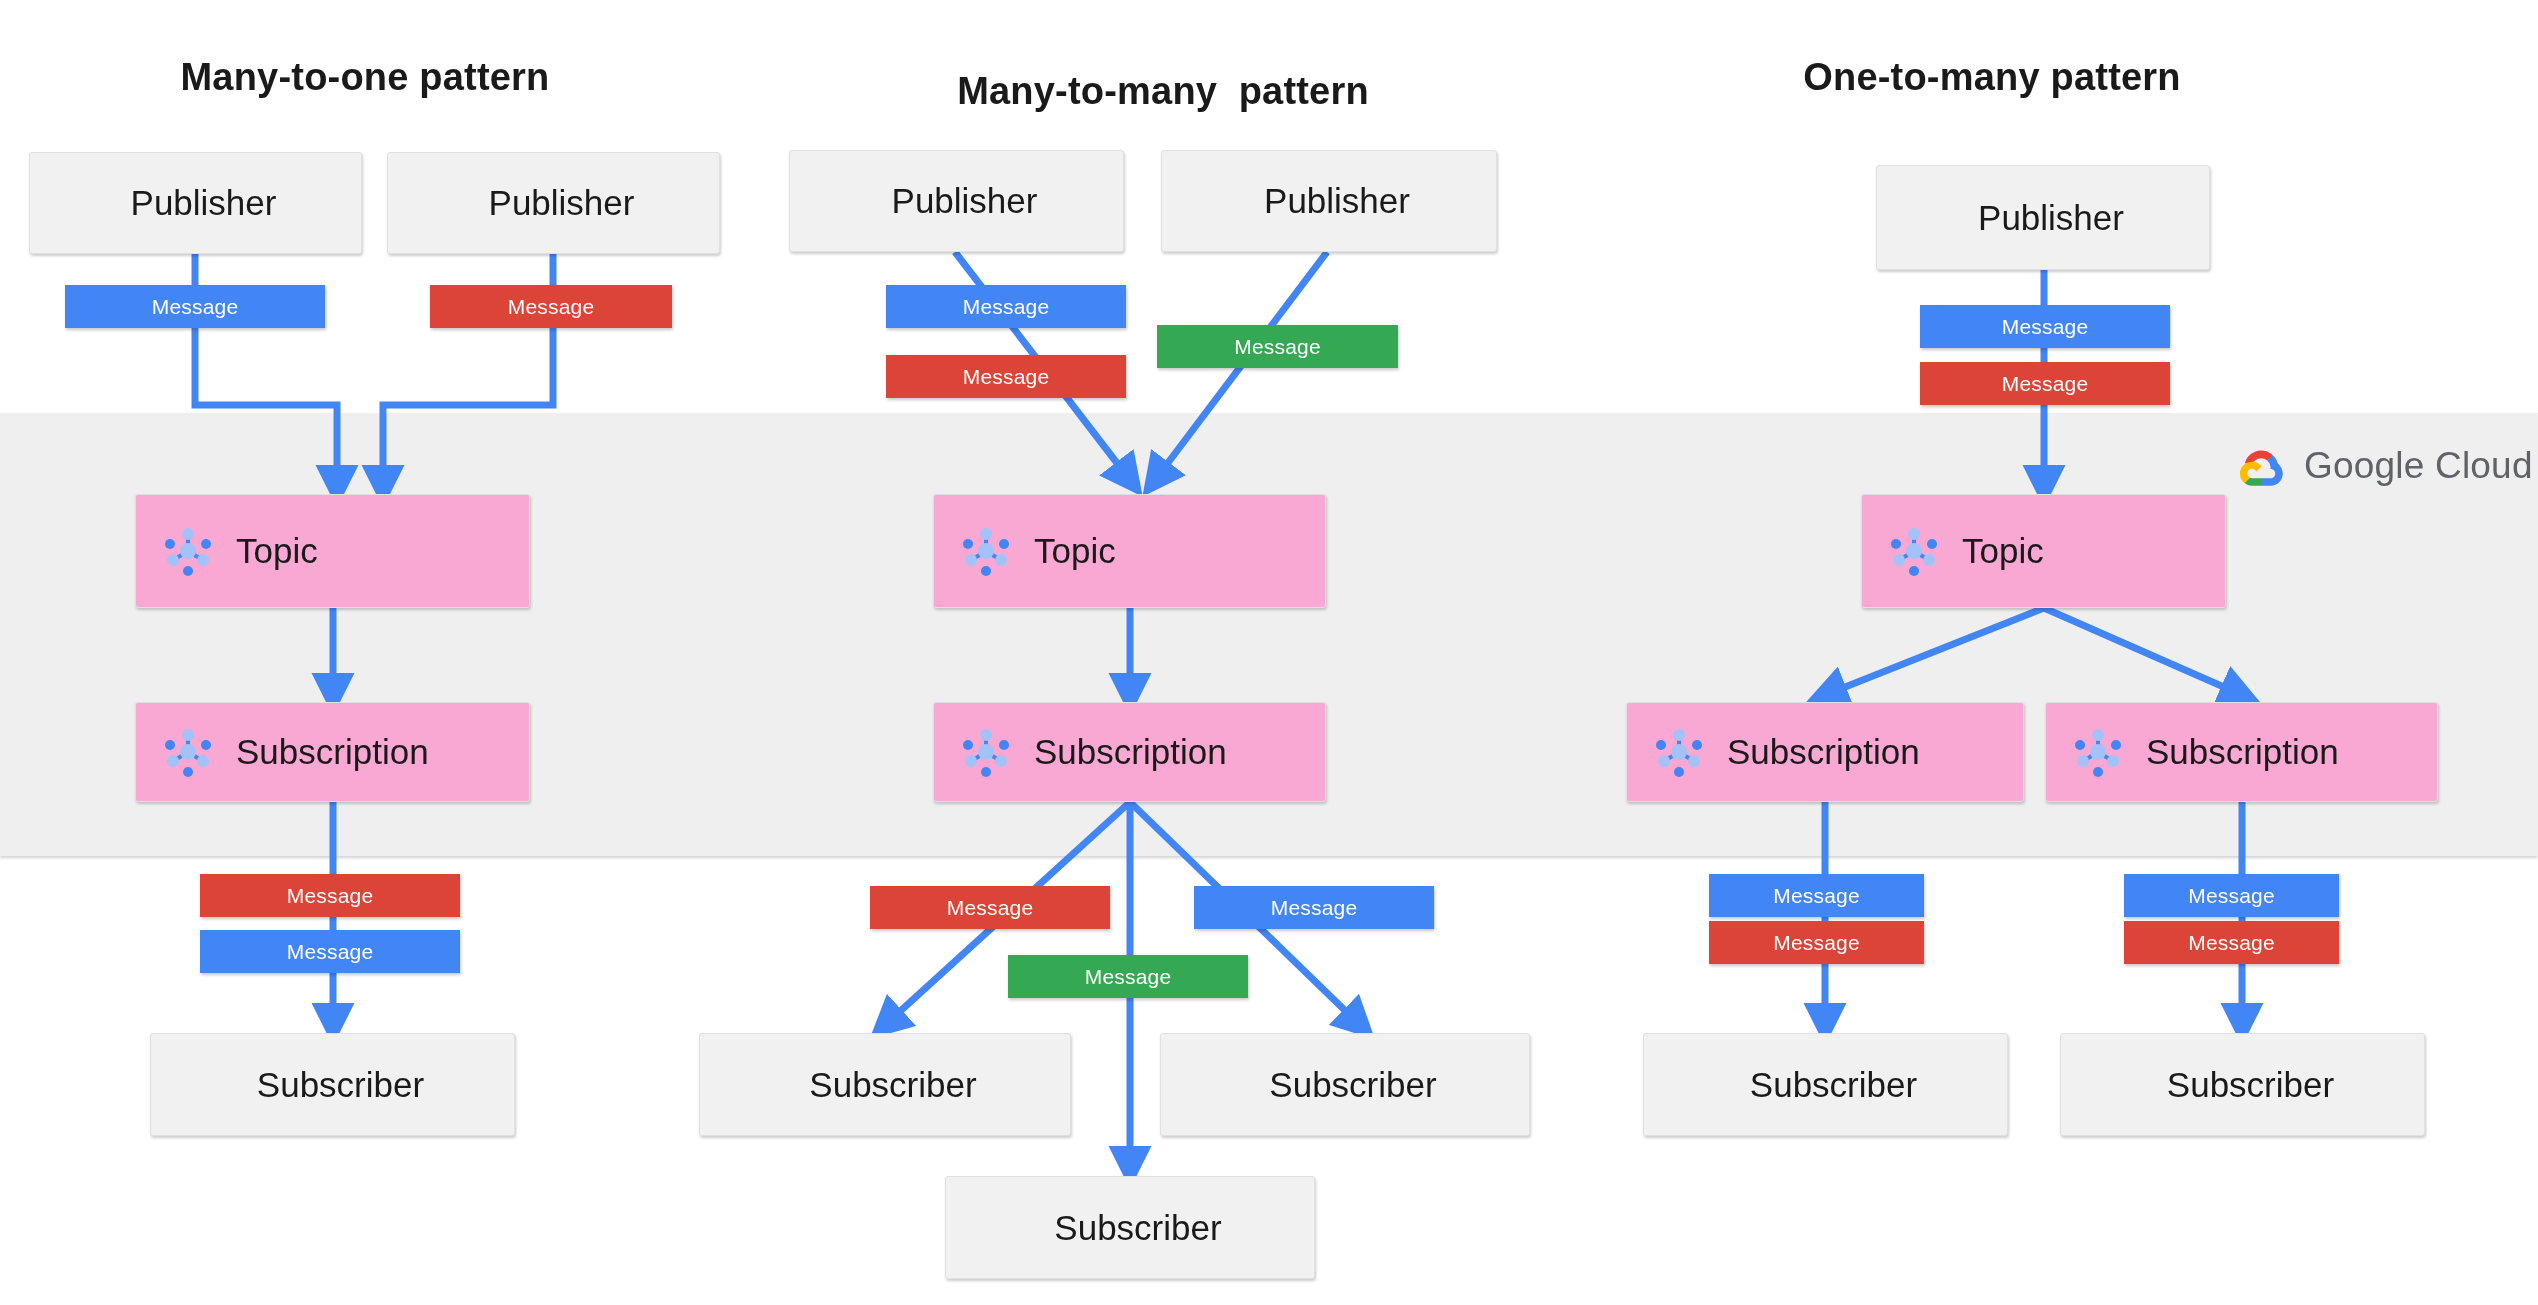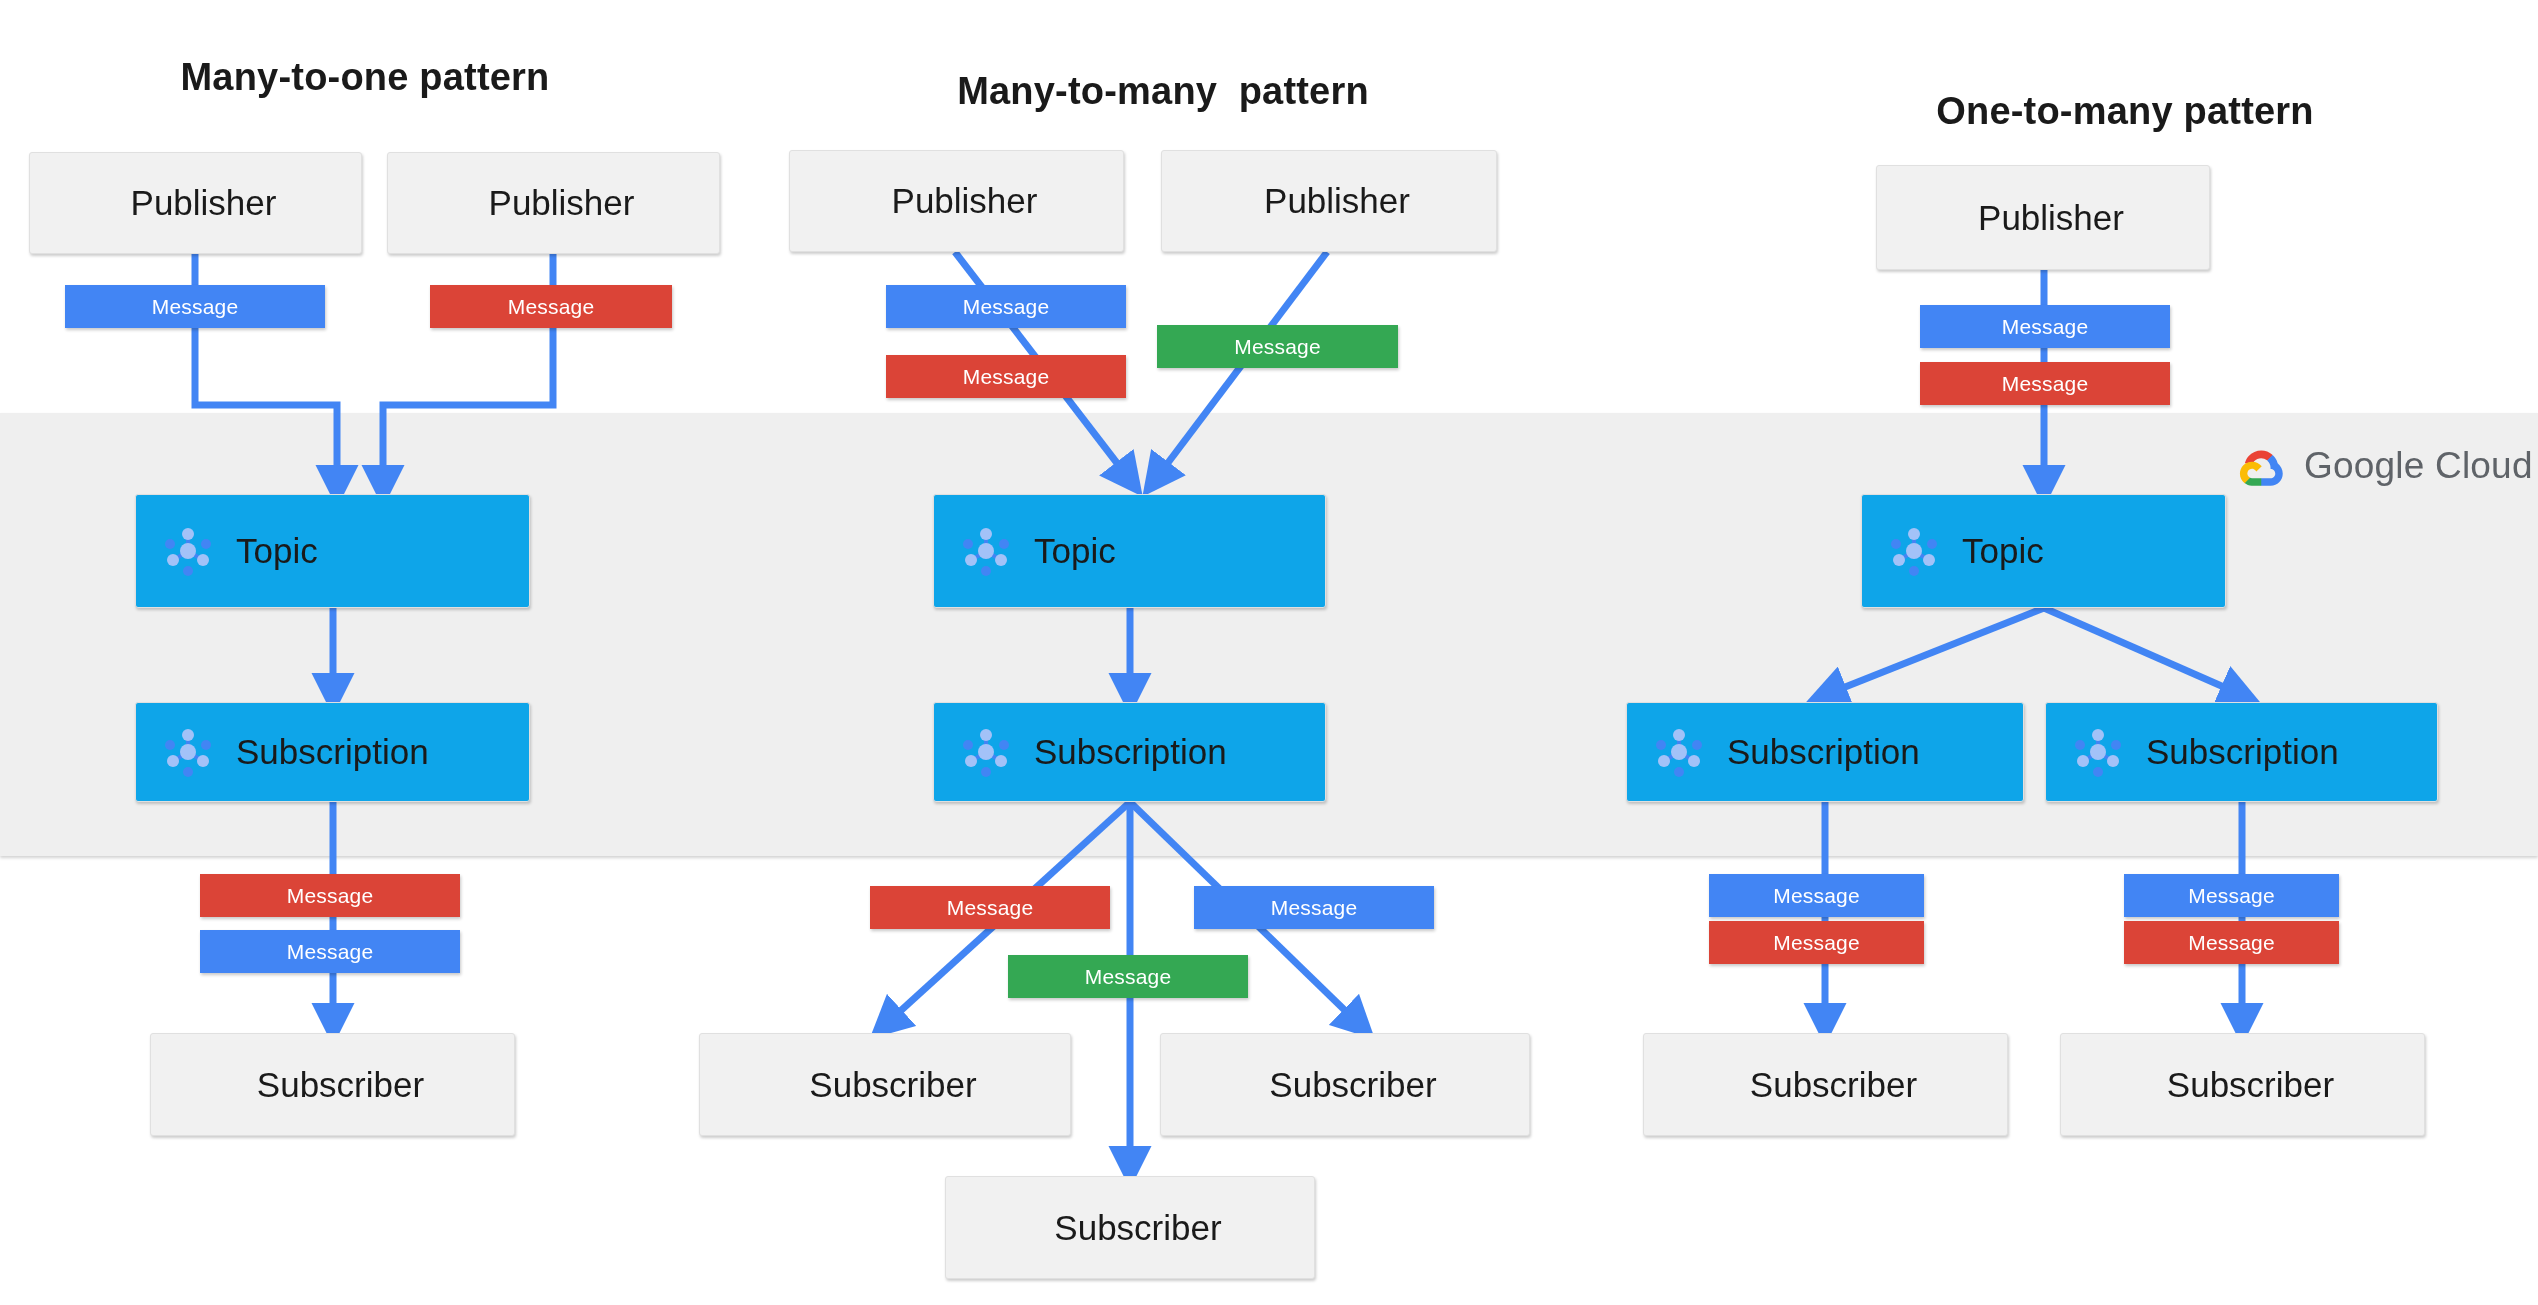--- a/index.html
+++ b/index.html
@@ -53,21 +53,21 @@
     justify-content:center;
     border:1px solid #e0e0e0;
     border-radius:3px;
     box-shadow:1px 2px 3px rgba(0,0,0,0.20);
     padding-left:16px;
   }
   .node.endpoint{
     background:#f1f1f1;
   }
   .node.service{
-    background:#0ea5e9;
+    background:#f9a8d4;
     justify-content:flex-start;
     padding-left:26px;
     text-align:right;
   }
   .node-label{
     font-size:35px;
     color:#1a1a1a;
     font-weight:400;
     white-space:nowrap;
   }
@@ -151,21 +151,21 @@
       <path d="M 2044 608 L 2242 695" marker-end="url(#ah)"></path>
       <path d="M 1825 802 L 1825 1025" marker-end="url(#ah)"></path>
       <path d="M 2242 802 L 2242 1025" marker-end="url(#ah)"></path>
     </g>
   </svg>
 
   <div class="pattern-title" style="left:30px; top:56px; width:670px;">Many-to-one pattern</div>
 
   <div class="pattern-title" style="left:833px; top:70px; width:660px;">Many-to-many  pattern</div>
 
-  <div class="pattern-title" style="left:1780px; top:56px; width:690px;margin-top:34px;">One-to-many pattern</div>
+  <div class="pattern-title" style="left:1647px; top:56px; width:690px;">One-to-many pattern</div>
 
   <div class="node endpoint" style="left:29px; top:152px; width:333px; height:102px;">
     <span class="node-label">Publisher</span>
   </div>
 
   <div class="node endpoint" style="left:387px; top:152px; width:333px; height:102px;">
     <span class="node-label">Publisher</span>
   </div>
 
   <div class="msg blue" style="left:65px; top:285px; width:260px; height:43px;">

